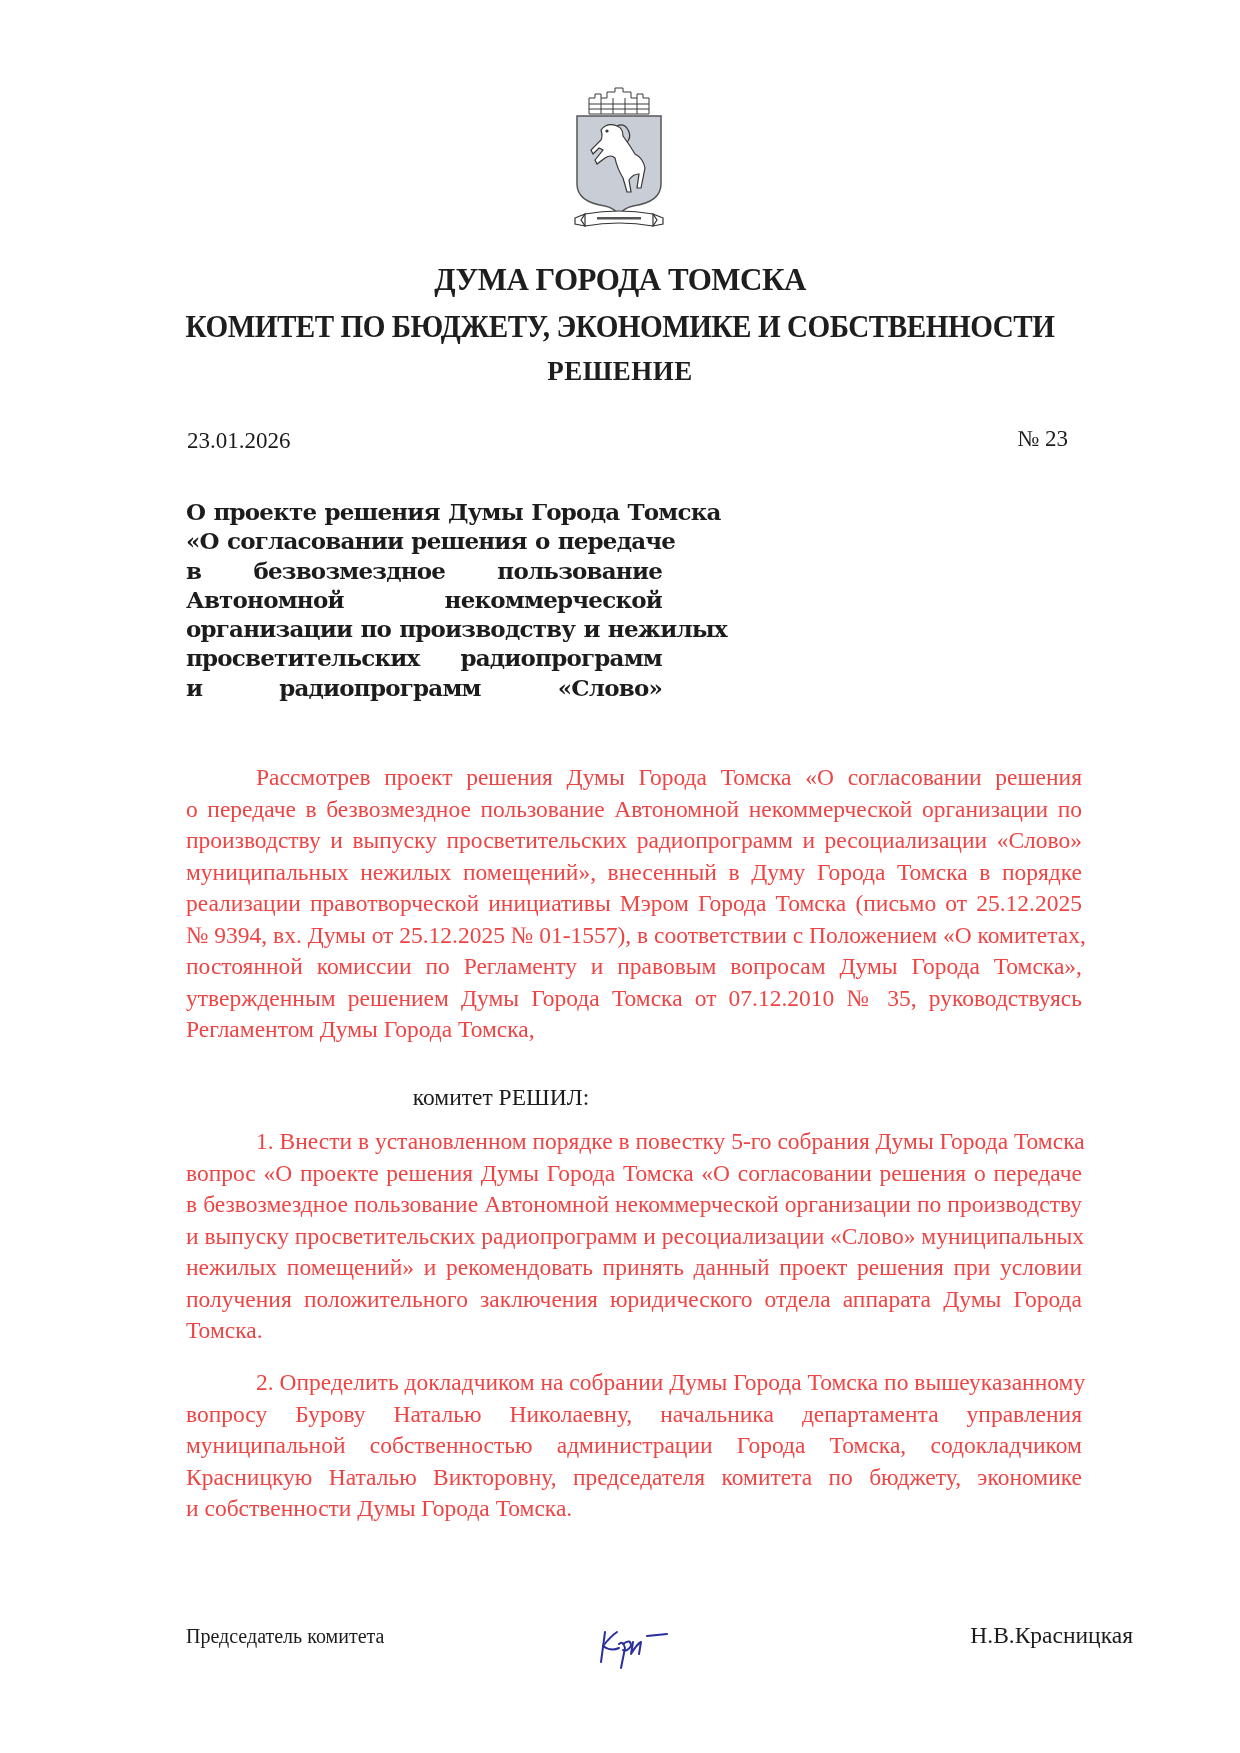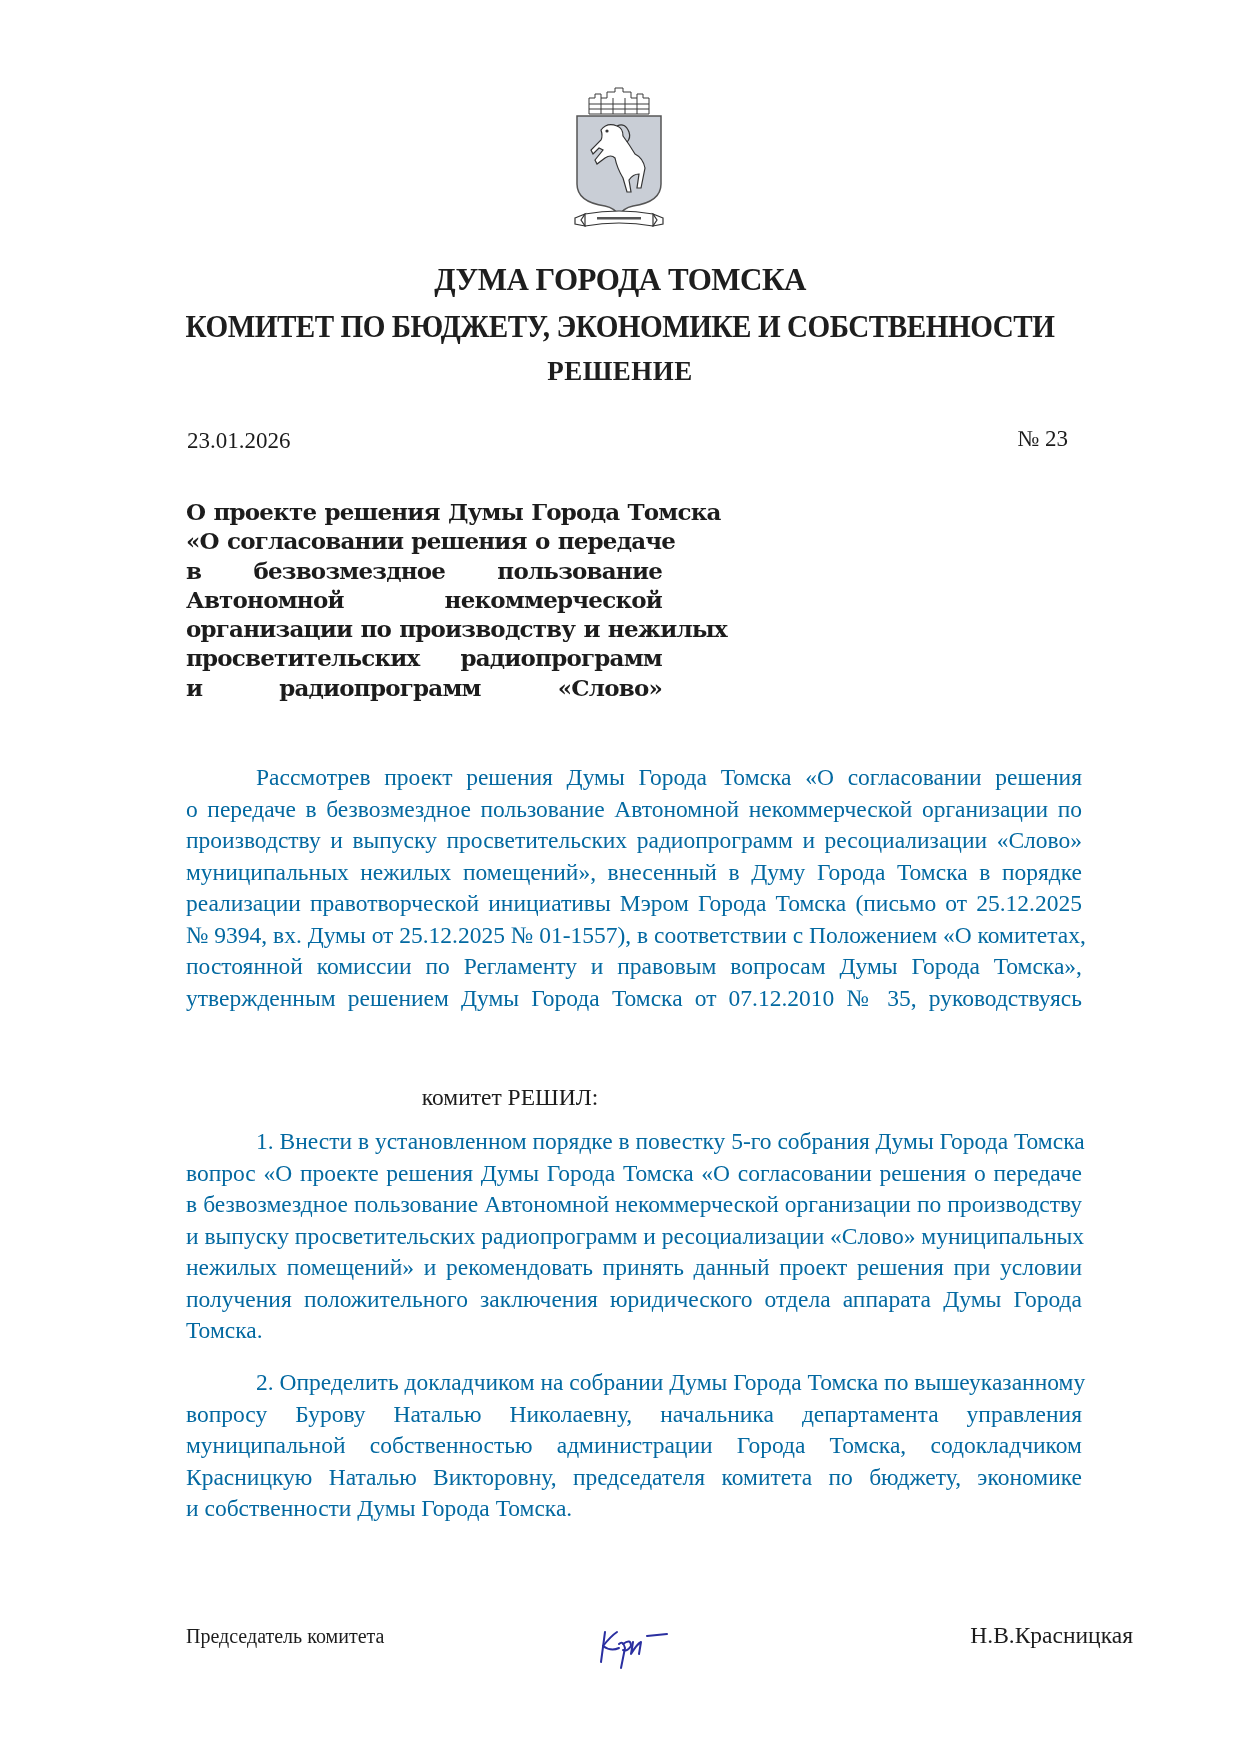--- a/index.html
+++ b/index.html
@@ -77,40 +77,40 @@
       text-align-last: left;
     }
 
     .body-text {
       position: absolute;
       left: 186px;
       width: 896px;
       font-size: 23.5px;
       line-height: 31.5px;
       font-family: "Liberation Serif", serif;
-      color: #0369a1;
+      color: #ef4444;
     }
     .para .ln {
       display: block;
       white-space: nowrap;
       text-align: justify;
       text-align-last: justify;
     }
     .para .ln.first { padding-left: 70px; }
     .para .ln.last { text-align-last: left; }
 
     .p-intro { top: 762px; }
     .resolved {
       position: absolute;
       left: 0;
       top: 1084px;
       width: 988px;
       text-align: center;
       font-size: 23.5px;
-      padding-left: 16px;
+      padding-left: 7px;
     }
     .p-one { top: 1126px; }
     .p-two { top: 1367px; }
 
     .sign-title {
       position: absolute;
       left: 186px;
       top: 1625px;
       font-size: 20px;
     }
@@ -182,20 +182,21 @@
 
   <div class="body-text para p-intro">
     <span class="ln first">Рассмотрев проект решения Думы Города Томска «О согласовании решения</span>
     <span class="ln">о передаче в безвозмездное пользование Автономной некоммерческой организации по</span>
     <span class="ln">производству и выпуску просветительских радиопрограмм и ресоциализации «Слово»</span>
     <span class="ln">муниципальных нежилых помещений», внесенный в Думу Города Томска в порядке</span>
     <span class="ln">реализации правотворческой инициативы Мэром Города Томска (письмо от 25.12.2025</span>
     <span class="ln">№ 9394, вх. Думы от 25.12.2025 № 01-1557), в соответствии с Положением «О комитетах,</span>
     <span class="ln">постоянной комиссии по Регламенту и правовым вопросам Думы Города Томска»,</span>
     <span class="ln">утвержденным решением Думы Города Томска от 07.12.2010 № 35, руководствуясь</span>
+    <span class="ln last">Регламентом Думы Города Томска,</span>
   </div>
 
   <div class="resolved">комитет РЕШИЛ:</div>
 
   <div class="body-text para p-one">
     <span class="ln first">1. Внести в установленном порядке в повестку 5-го собрания Думы Города Томска</span>
     <span class="ln">вопрос «О проекте решения Думы Города Томска «О согласовании решения о передаче</span>
     <span class="ln">в безвозмездное пользование Автономной некоммерческой организации по производству</span>
     <span class="ln">и выпуску просветительских радиопрограмм и ресоциализации «Слово» муниципальных</span>
     <span class="ln">нежилых помещений» и рекомендовать принять данный проект решения при условии</span>

